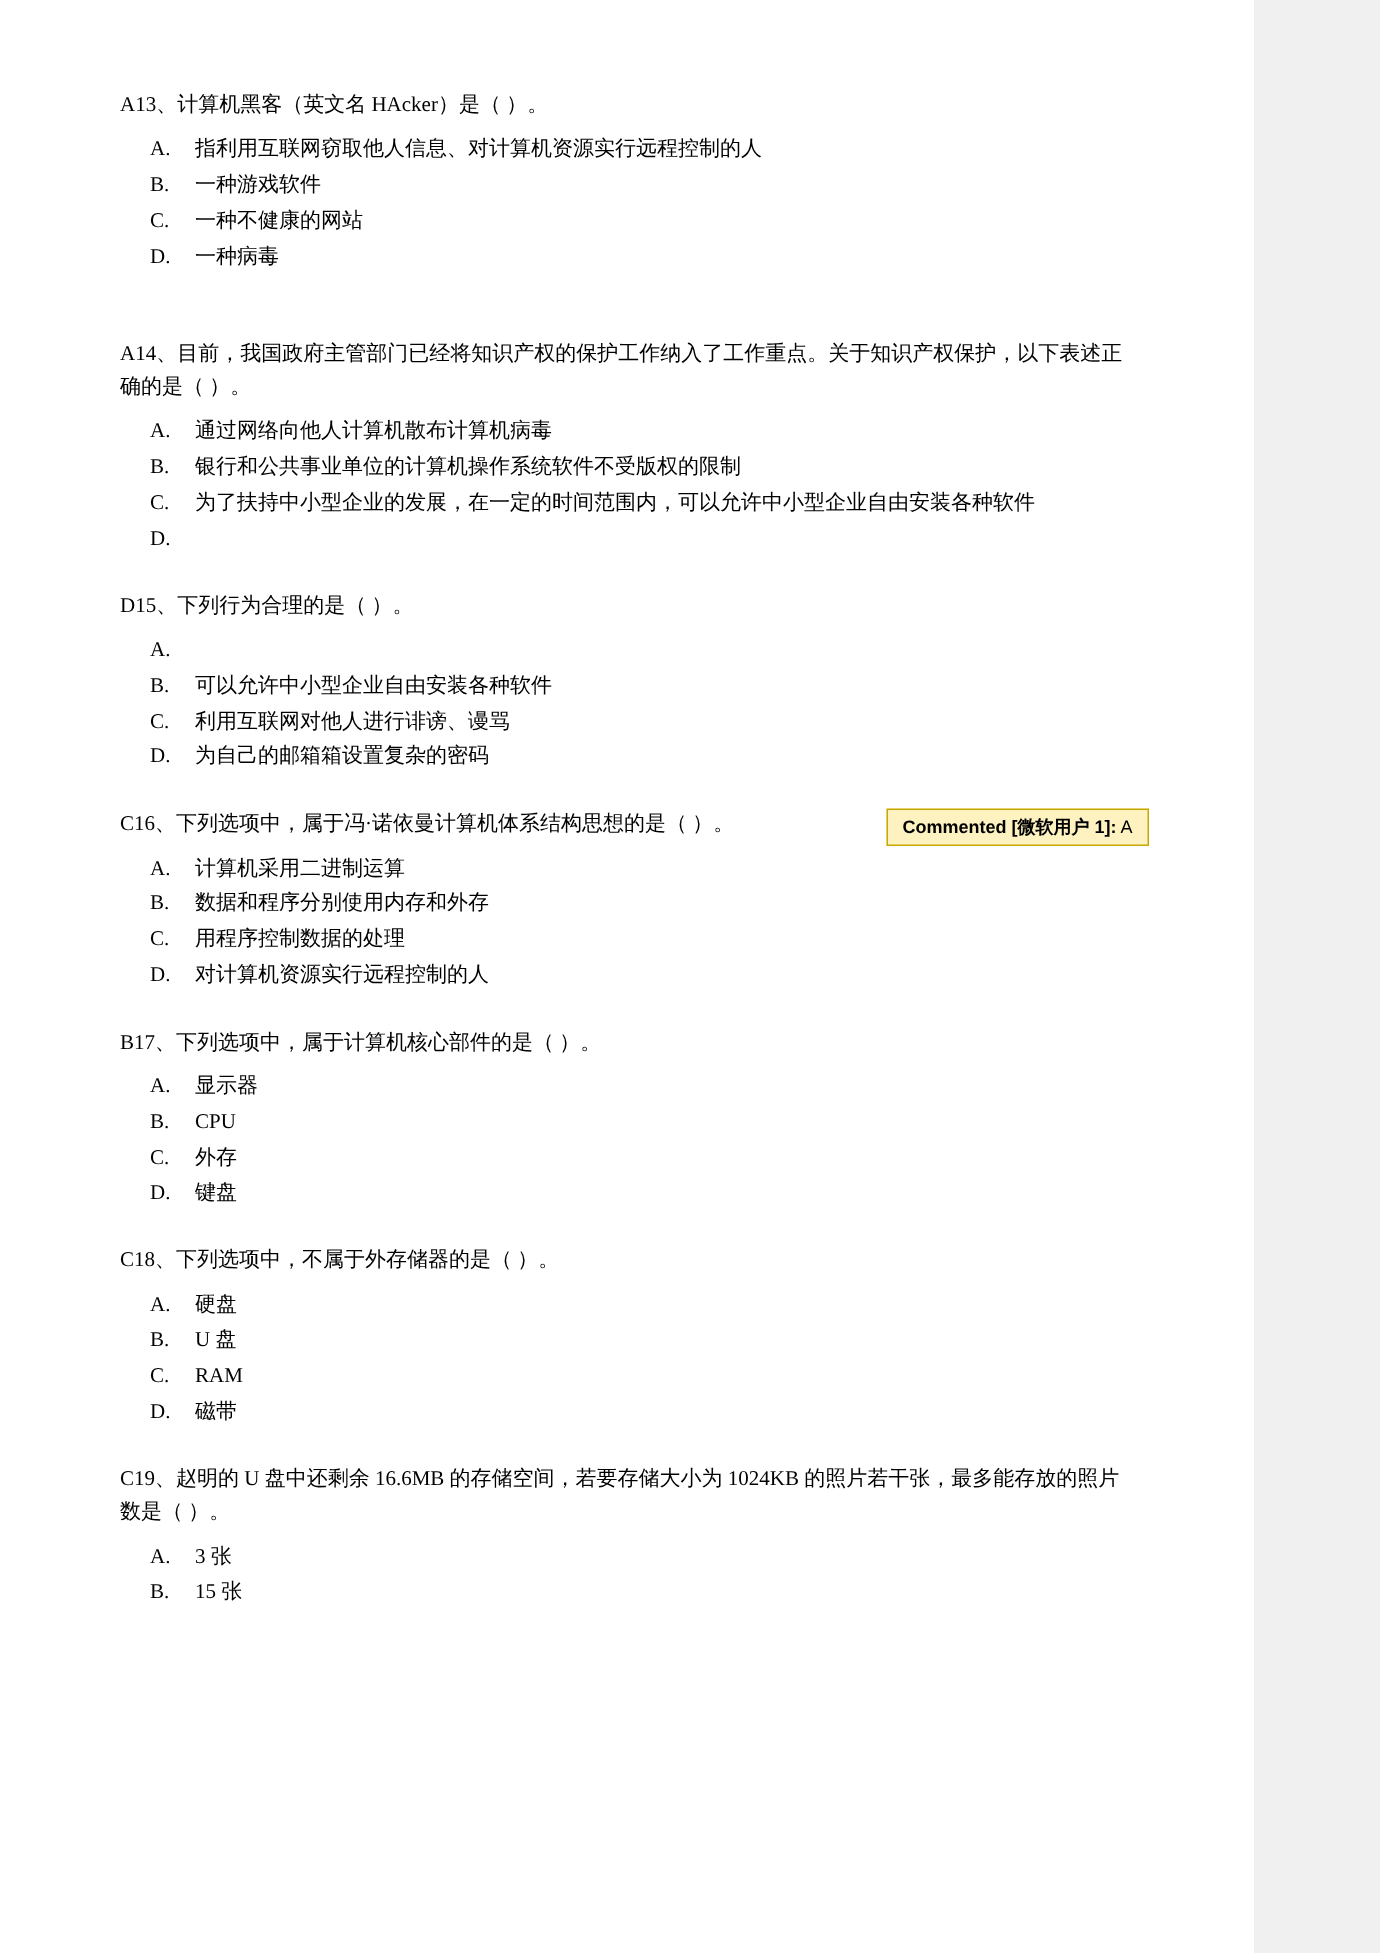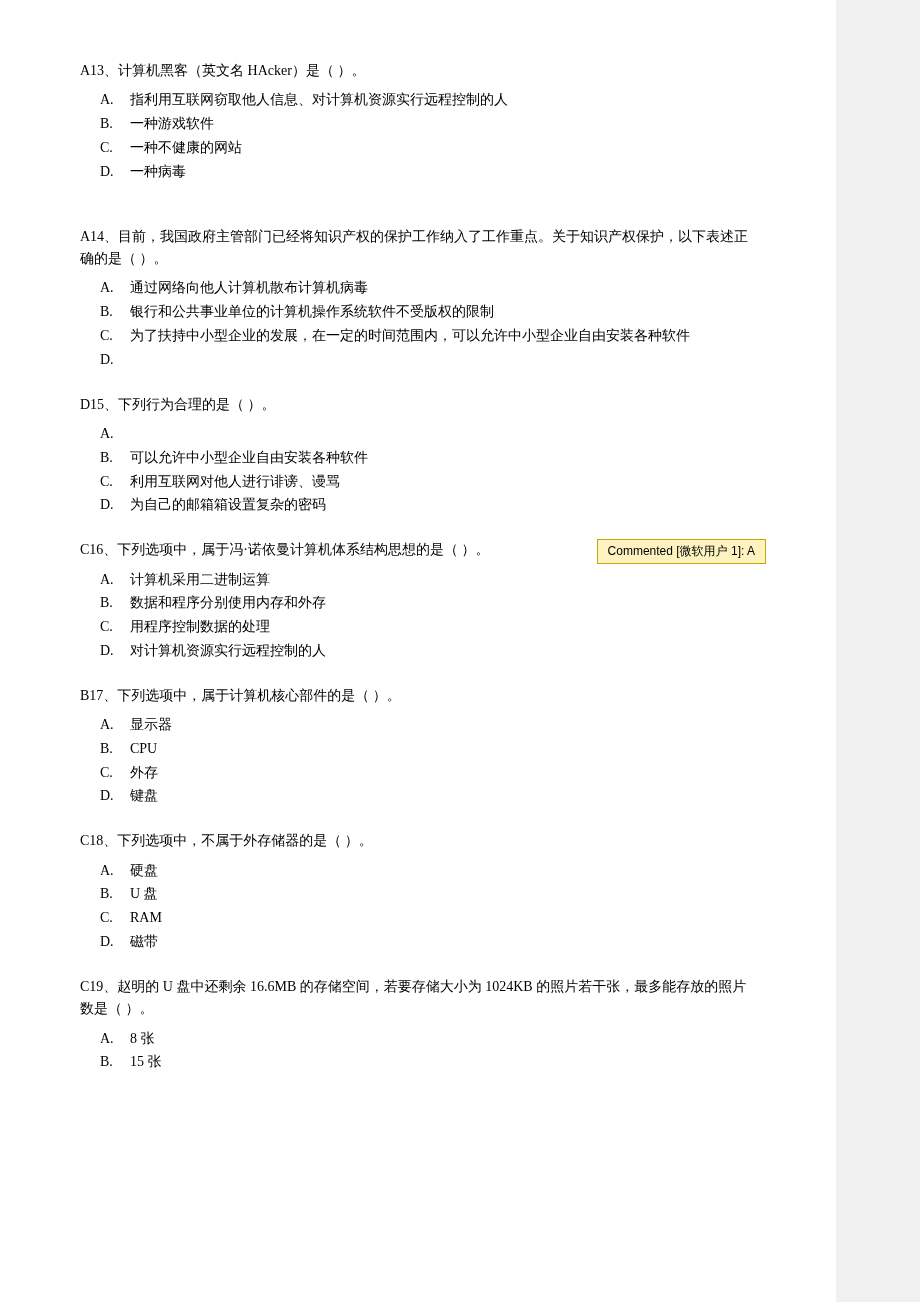--- a/index.html
+++ b/index.html
@@ -41,21 +41,21 @@
       right: 0px;
       background: #fdf2c0;
       border: 1.5px solid #c8a800;
       padding: 3px 10px;
       font-size: 12px;
       font-family: Arial, sans-serif;
       white-space: nowrap;
       color: #000;
     }
     .comment-bubble-label {
-      font-weight: normal;
+      font-weight: bold;
       margin-top: 47px;
     }
     .question-wrapper {
       position: relative;
     }
     .spacer {
       height: 20px;
     }
   </style>
 </head>
@@ -186,21 +186,21 @@
     <div class="option">
       <span class="option-label">D.</span>
       <span>磁带</span>
     </div>
   </div>
 
   <div class="question-block">
     <div class="question-title">C19、赵明的 U 盘中还剩余 16.6MB 的存储空间，若要存储大小为 1024KB 的照片若干张，最多能存放的照片数是（  ）。</div>
     <div class="option">
       <span class="option-label">A.</span>
-      <span>8 张</span>
+      <span>3 张</span>
     </div>
     <div class="option">
       <span class="option-label">B.</span>
       <span>15 张</span>
     </div>
   </div>
 
 </div>
 
 </body></html>

